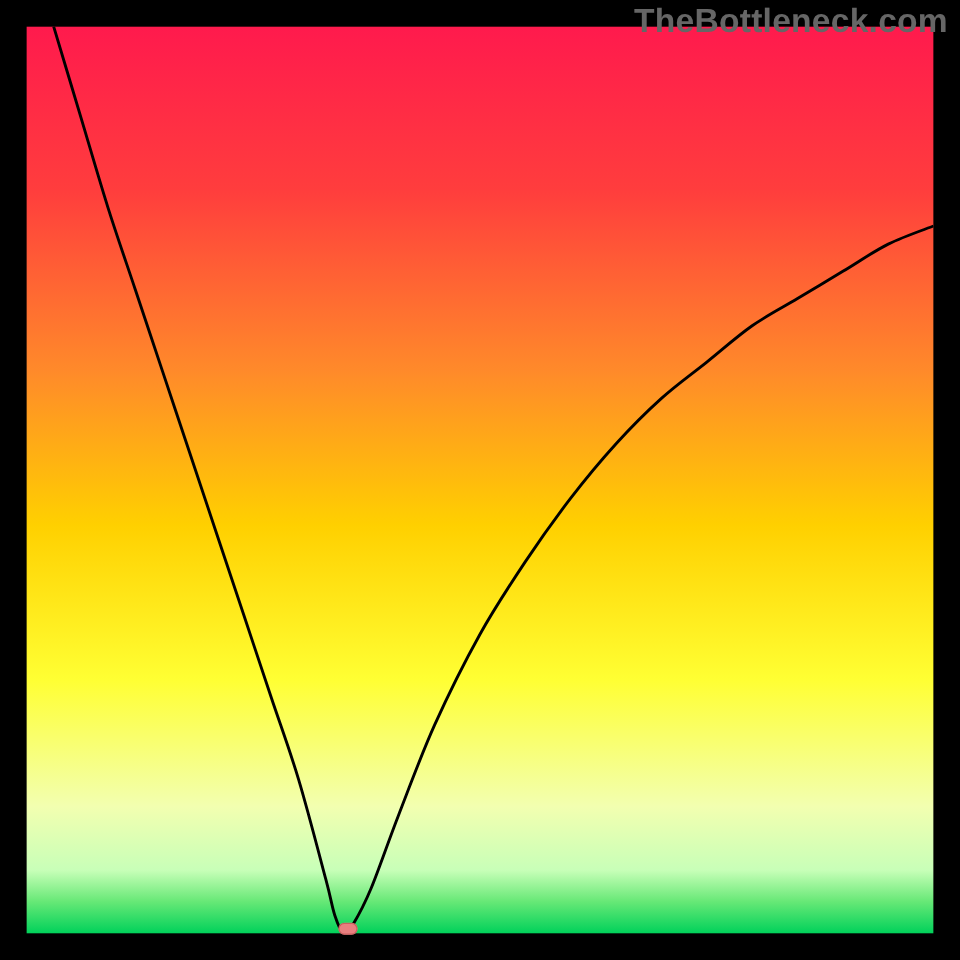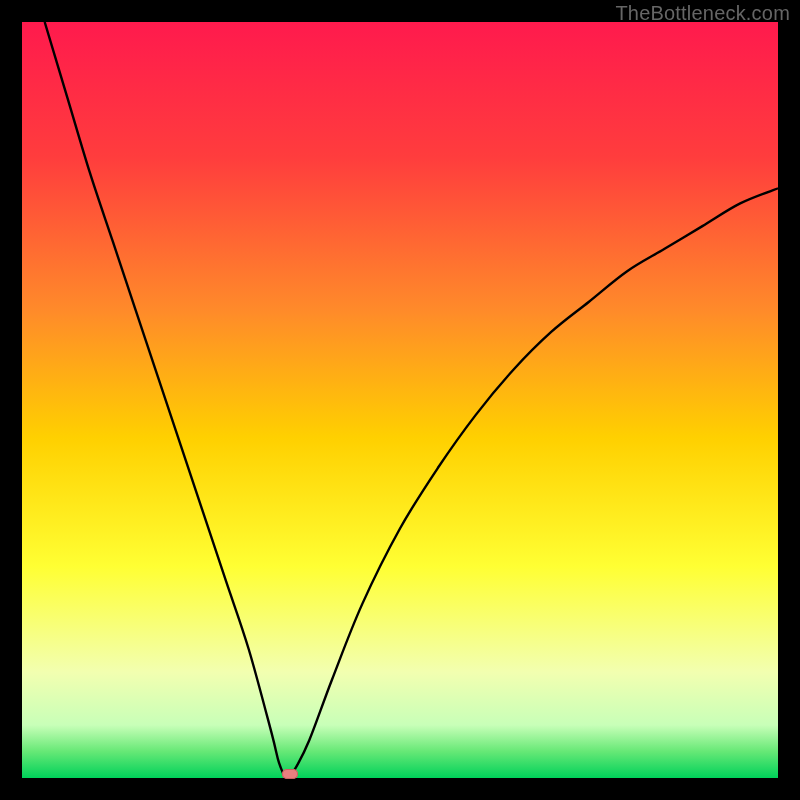--- a/index.html
+++ b/index.html
@@ -21,22 +21,22 @@
   }
   .plot {
     position: absolute;
     inset: 0;
   }
   .watermark {
     position: absolute;
     top: 2px;
     right: 10px;
     color: #666;
-    font-size: 20px;
-    font-weight: 400;
+    font-size: 28px;
+    font-weight: 700;
     letter-spacing: 0.2px;
     user-select: none;
   }
   .marker {
     position: absolute;
     width: 16px;
     height: 10px;
     border-radius: 5px;
     transform: translate(-50%, -50%);
   }

